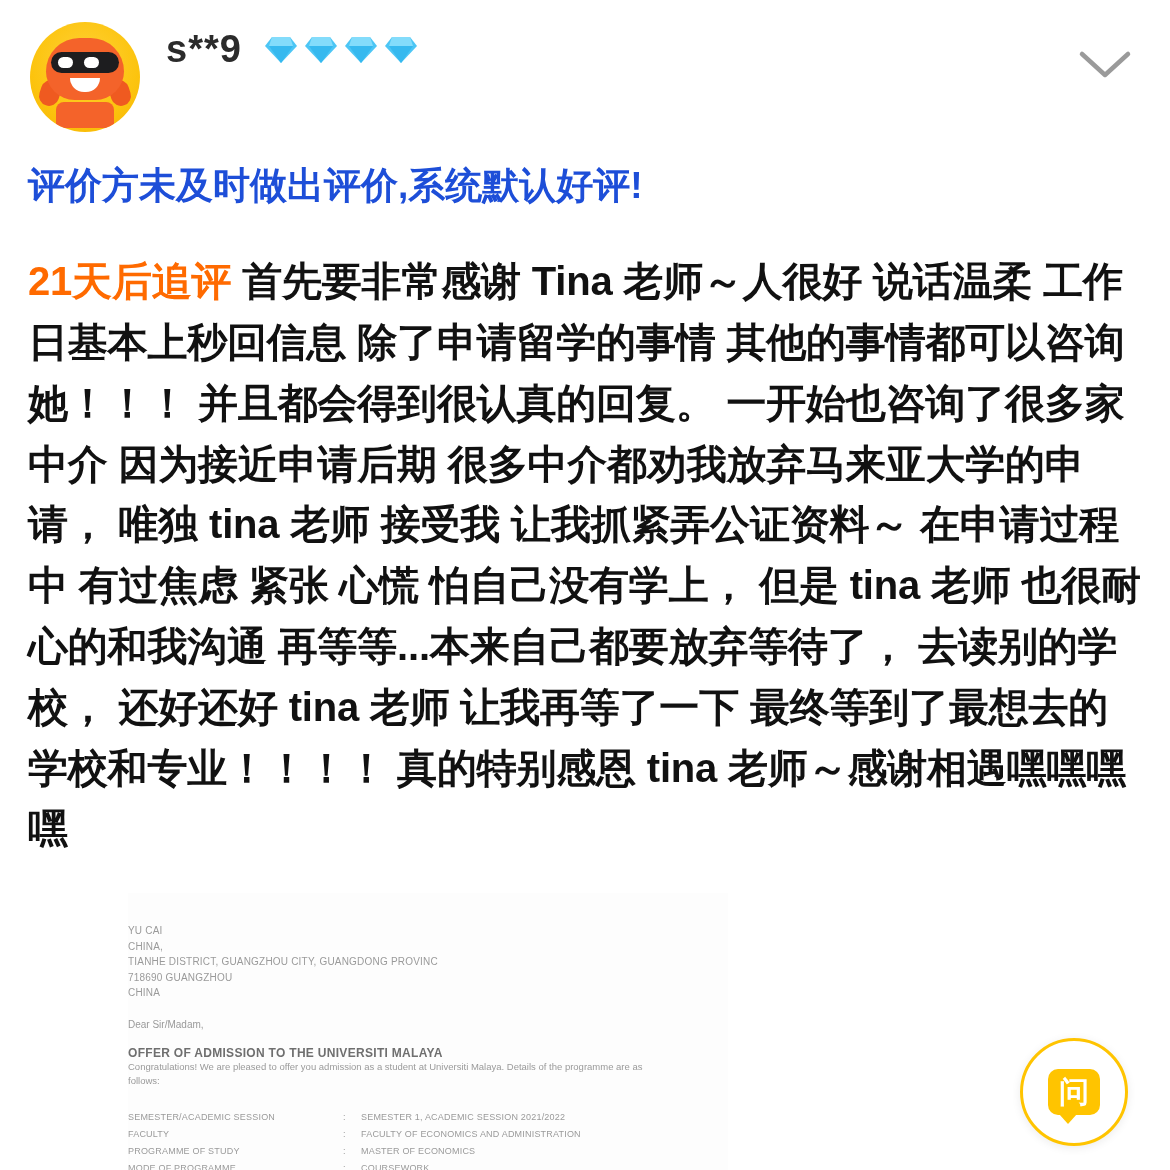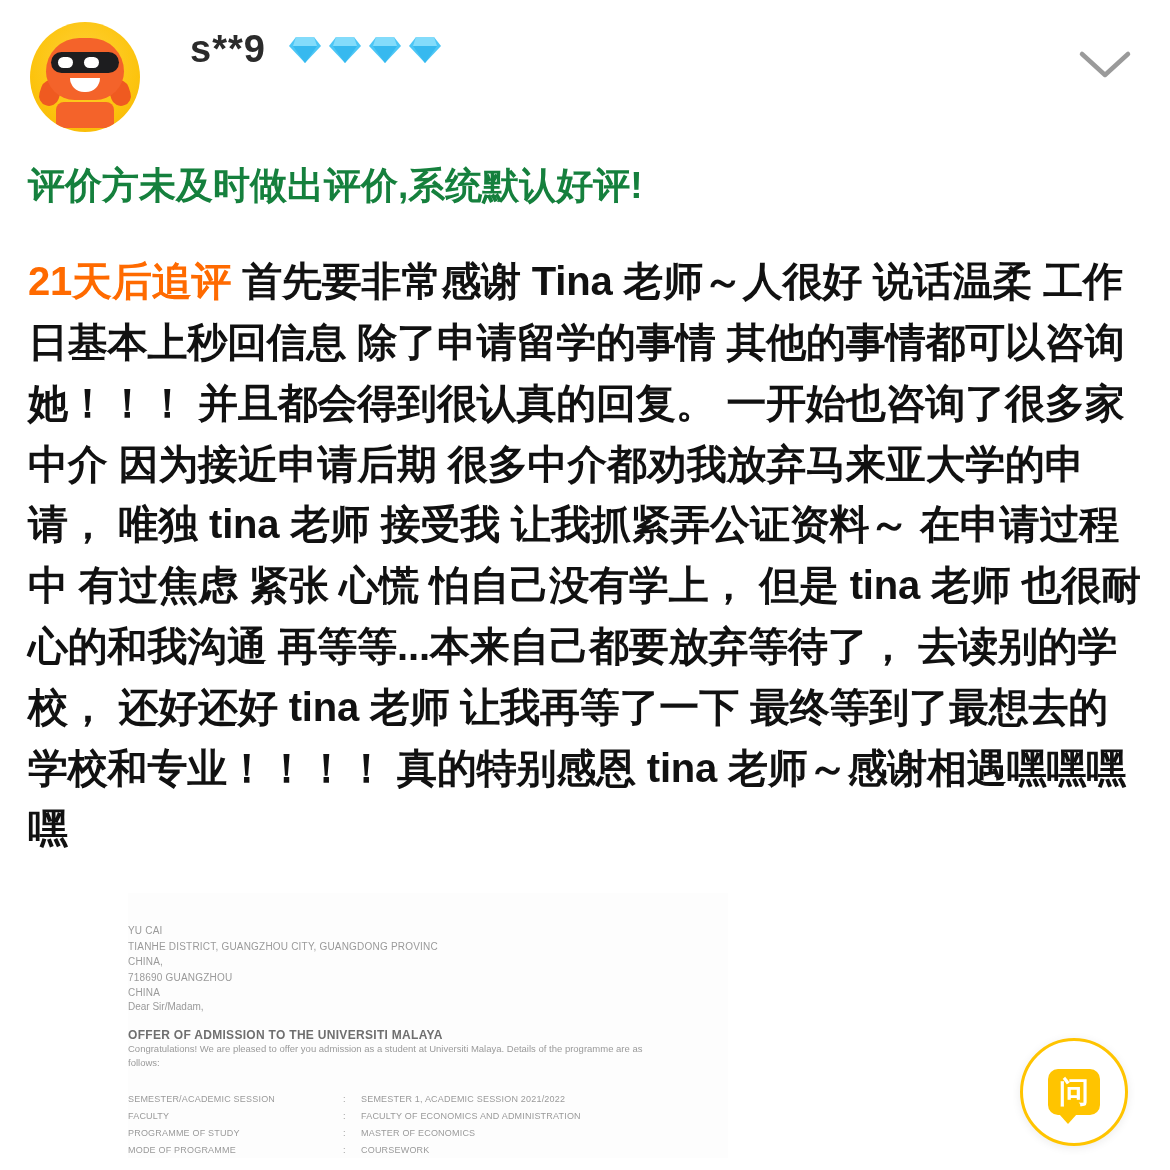--- a/index.html
+++ b/index.html
@@ -82,21 +82,20 @@
 
   .header-text {
     margin-left: 26px;
     flex: 1 1 auto;
     padding-top: 6px;
   }
   .name-row {
     display: flex;
     align-items: center;
     gap: 14px;
-    margin-left: 24px;
   }
   .user-name {
     font-size: 38px;
     font-weight: bold;
     color: #2b2b2b;
     letter-spacing: 1px;
   }
   .gems {
     display: flex;
     gap: 6px;
@@ -124,21 +123,21 @@
     justify-content: center;
   }
 
   
   .review-body {
     padding: 0 28px;
   }
   .first-line {
     font-size: 37px;
     font-weight: bold;
-    color: #15803d;
+    color: #1d4ed8;
     line-height: 1.25;
     margin-top: 18px;
     letter-spacing: 0px;
   }
   .append-block {
     margin-top: 42px;
     font-size: 40px;
     font-weight: bold;
     color: #111;
     line-height: 1.52;
@@ -159,20 +158,21 @@
     font-family: "Liberation Sans", sans-serif;
     color: #9a9a9a;
     position: relative;
   }
   .doc-addr {
     font-size: 10px;
     line-height: 1.55;
     letter-spacing: 0.2px;
   }
   .doc-salut {
+    margin-top: 18px;
     font-size: 10px;
   }
   .doc-subject {
     margin-top: 16px;
     font-size: 12px;
     font-weight: bold;
     color: #6f6f6f;
     letter-spacing: 0.3px;
   }
   .doc-para {
@@ -302,22 +302,22 @@
   <div class="review-body">
     <div class="first-line">评价方未及时做出评价,系统默认好评!</div>
 
     <div class="append-block">
       <span class="append-tag">21天后追评</span><span> 首先要非常感谢 Tina 老师～人很好 说话温柔 工作日基本上秒回信息 除了申请留学的事情  其他的事情都可以咨询她！！！ 并且都会得到很认真的回复。 一开始也咨询了很多家中介 因为接近申请后期 很多中介都劝我放弃马来亚大学的申请， 唯独 tina 老师 接受我 让我抓紧弄公证资料～ 在申请过程中 有过焦虑 紧张 心慌 怕自己没有学上， 但是 tina 老师 也很耐心的和我沟通 再等等...本来自己都要放弃等待了， 去读别的学校， 还好还好 tina 老师 让我再等了一下 最终等到了最想去的学校和专业！！！！ 真的特别感恩 tina 老师～感谢相遇嘿嘿嘿嘿</span>
     </div>
 
     <div class="doc-img">
       <div class="doc-addr">
         <div>YU CAI</div>
+        <div>CHINA,</div>
         <div>TIANHE DISTRICT, GUANGZHOU CITY, GUANGDONG PROVINC</div>
-        <div>CHINA,</div>
         <div>718690 GUANGZHOU</div>
         <div>CHINA</div>
       </div>
       <div class="doc-salut">Dear Sir/Madam,</div>
       <div class="doc-subject">OFFER OF ADMISSION TO THE UNIVERSITI MALAYA</div>
       <div class="doc-para">Congratulations! We are pleased to offer you admission as a student at Universiti Malaya. Details of the programme are as follows:</div>
 
       <table class="doc-table">
         <tbody>
             <tr>

